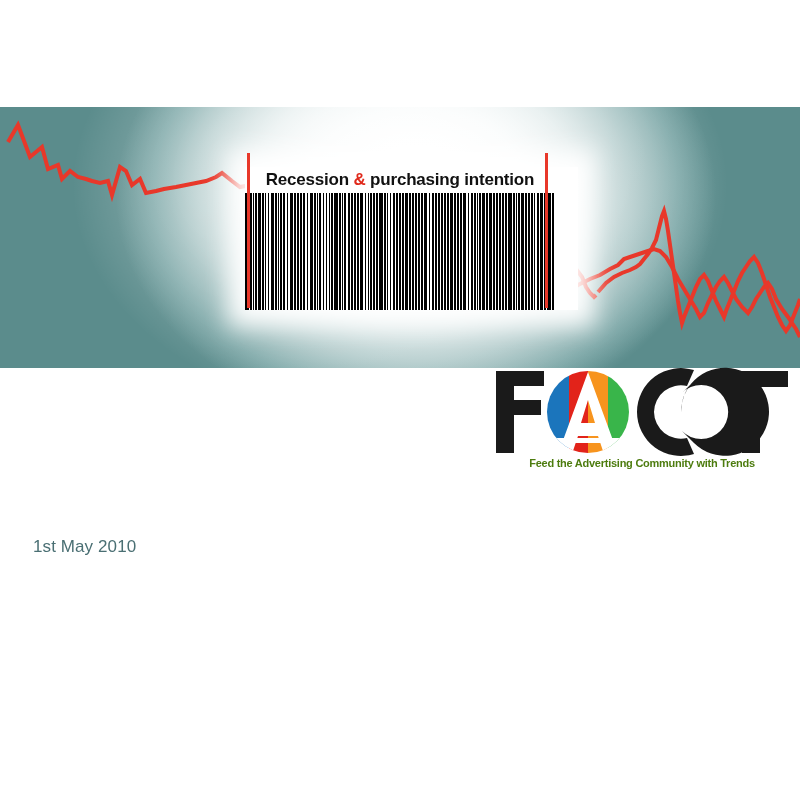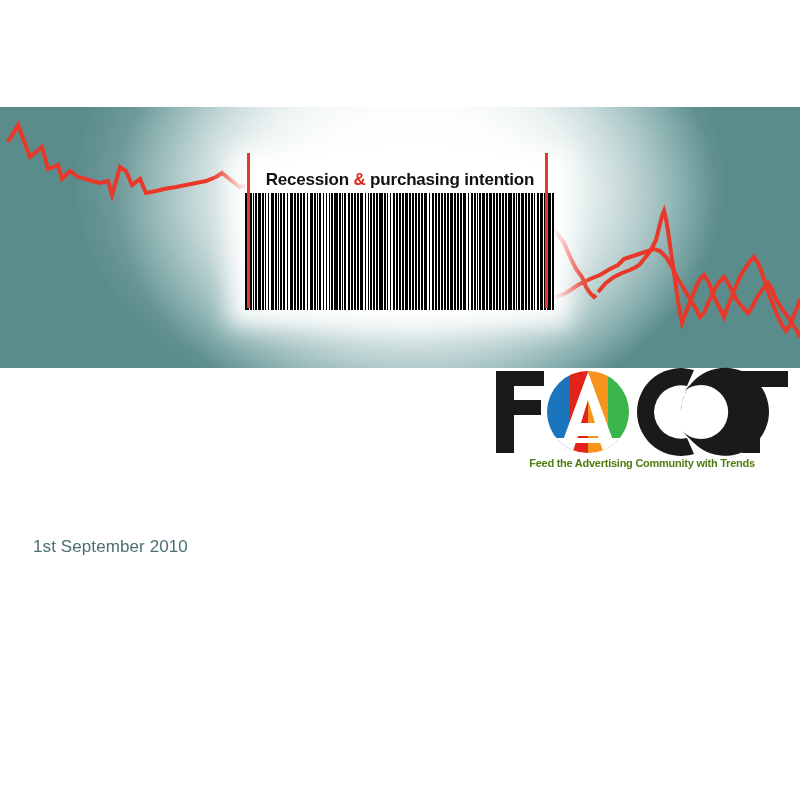--- a/index.html
+++ b/index.html
@@ -47,20 +47,21 @@
 
   
   .barcode-wrap {
     position: absolute;
     left: 245px;
     top: 60px;
     width: 310px;
     height: 143px;
     background: #ffffff;
     box-shadow: 0 0 22px 16px rgba(255,255,255,0.95);
+    padding-left: 23px;
   }
   .barcode-title {
     position: absolute;
     left: 0;
     top: 3px;
     width: 310px;
     text-align: center;
     font-family: "Liberation Sans", sans-serif;
     font-weight: bold;
     font-size: 17px;
@@ -310,14 +311,14 @@
 
     <g>
       <path fill="#1a1a1a" d="M222 5 h74 v16 h-28 v66 h-18 v-66 h-28 z"></path>
     </g>
   </svg>
 
   <div class="fact-tagline">Feed the Advertising Community with Trends</div>
 </div>
 
 <div class="title-block">
-  <p class="deck-date">1st September 2010</p>
+  <p class="deck-date">1st May 2010</p>
 </div>
 
 </body></html>

